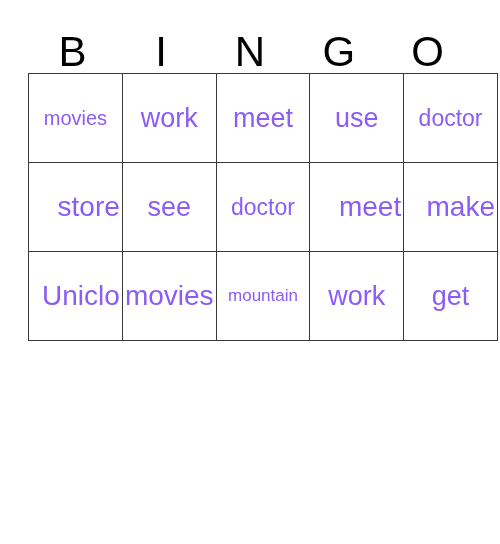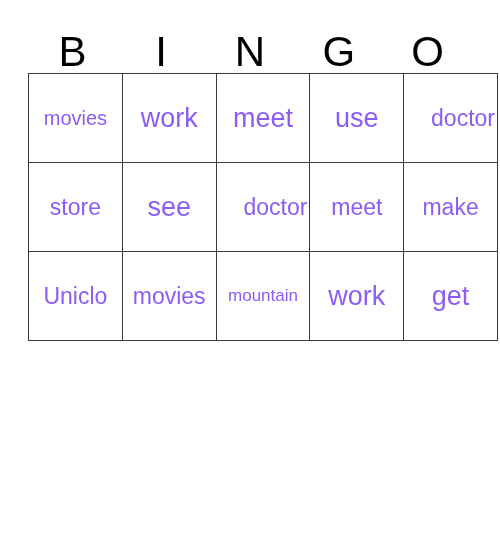--- a/index.html
+++ b/index.html
@@ -58,22 +58,22 @@
     white-space: nowrap;
   }
   .cell-text {
     display: block;
     line-height: 1.05;
     color: #8b5cf6;
   }
 
   
   .fs-xl  { font-size: 27px; }
-  .fs-lg  { font-size: 23px; }
-  .fs-md  { font-size: 23px; text-align: right; }
+  .fs-lg  { font-size: 28px; text-align: right; }
+  .fs-md  { font-size: 23px; }
   .fs-sm  { font-size: 20px; }
   .fs-xs  { font-size: 17px; text-align: center; }
   .fs-xxs { font-size: 13px; }
 </style>
 </head>
 <body>
 
 <div id="bingo-card">
 
   <div id="bingo-header">

